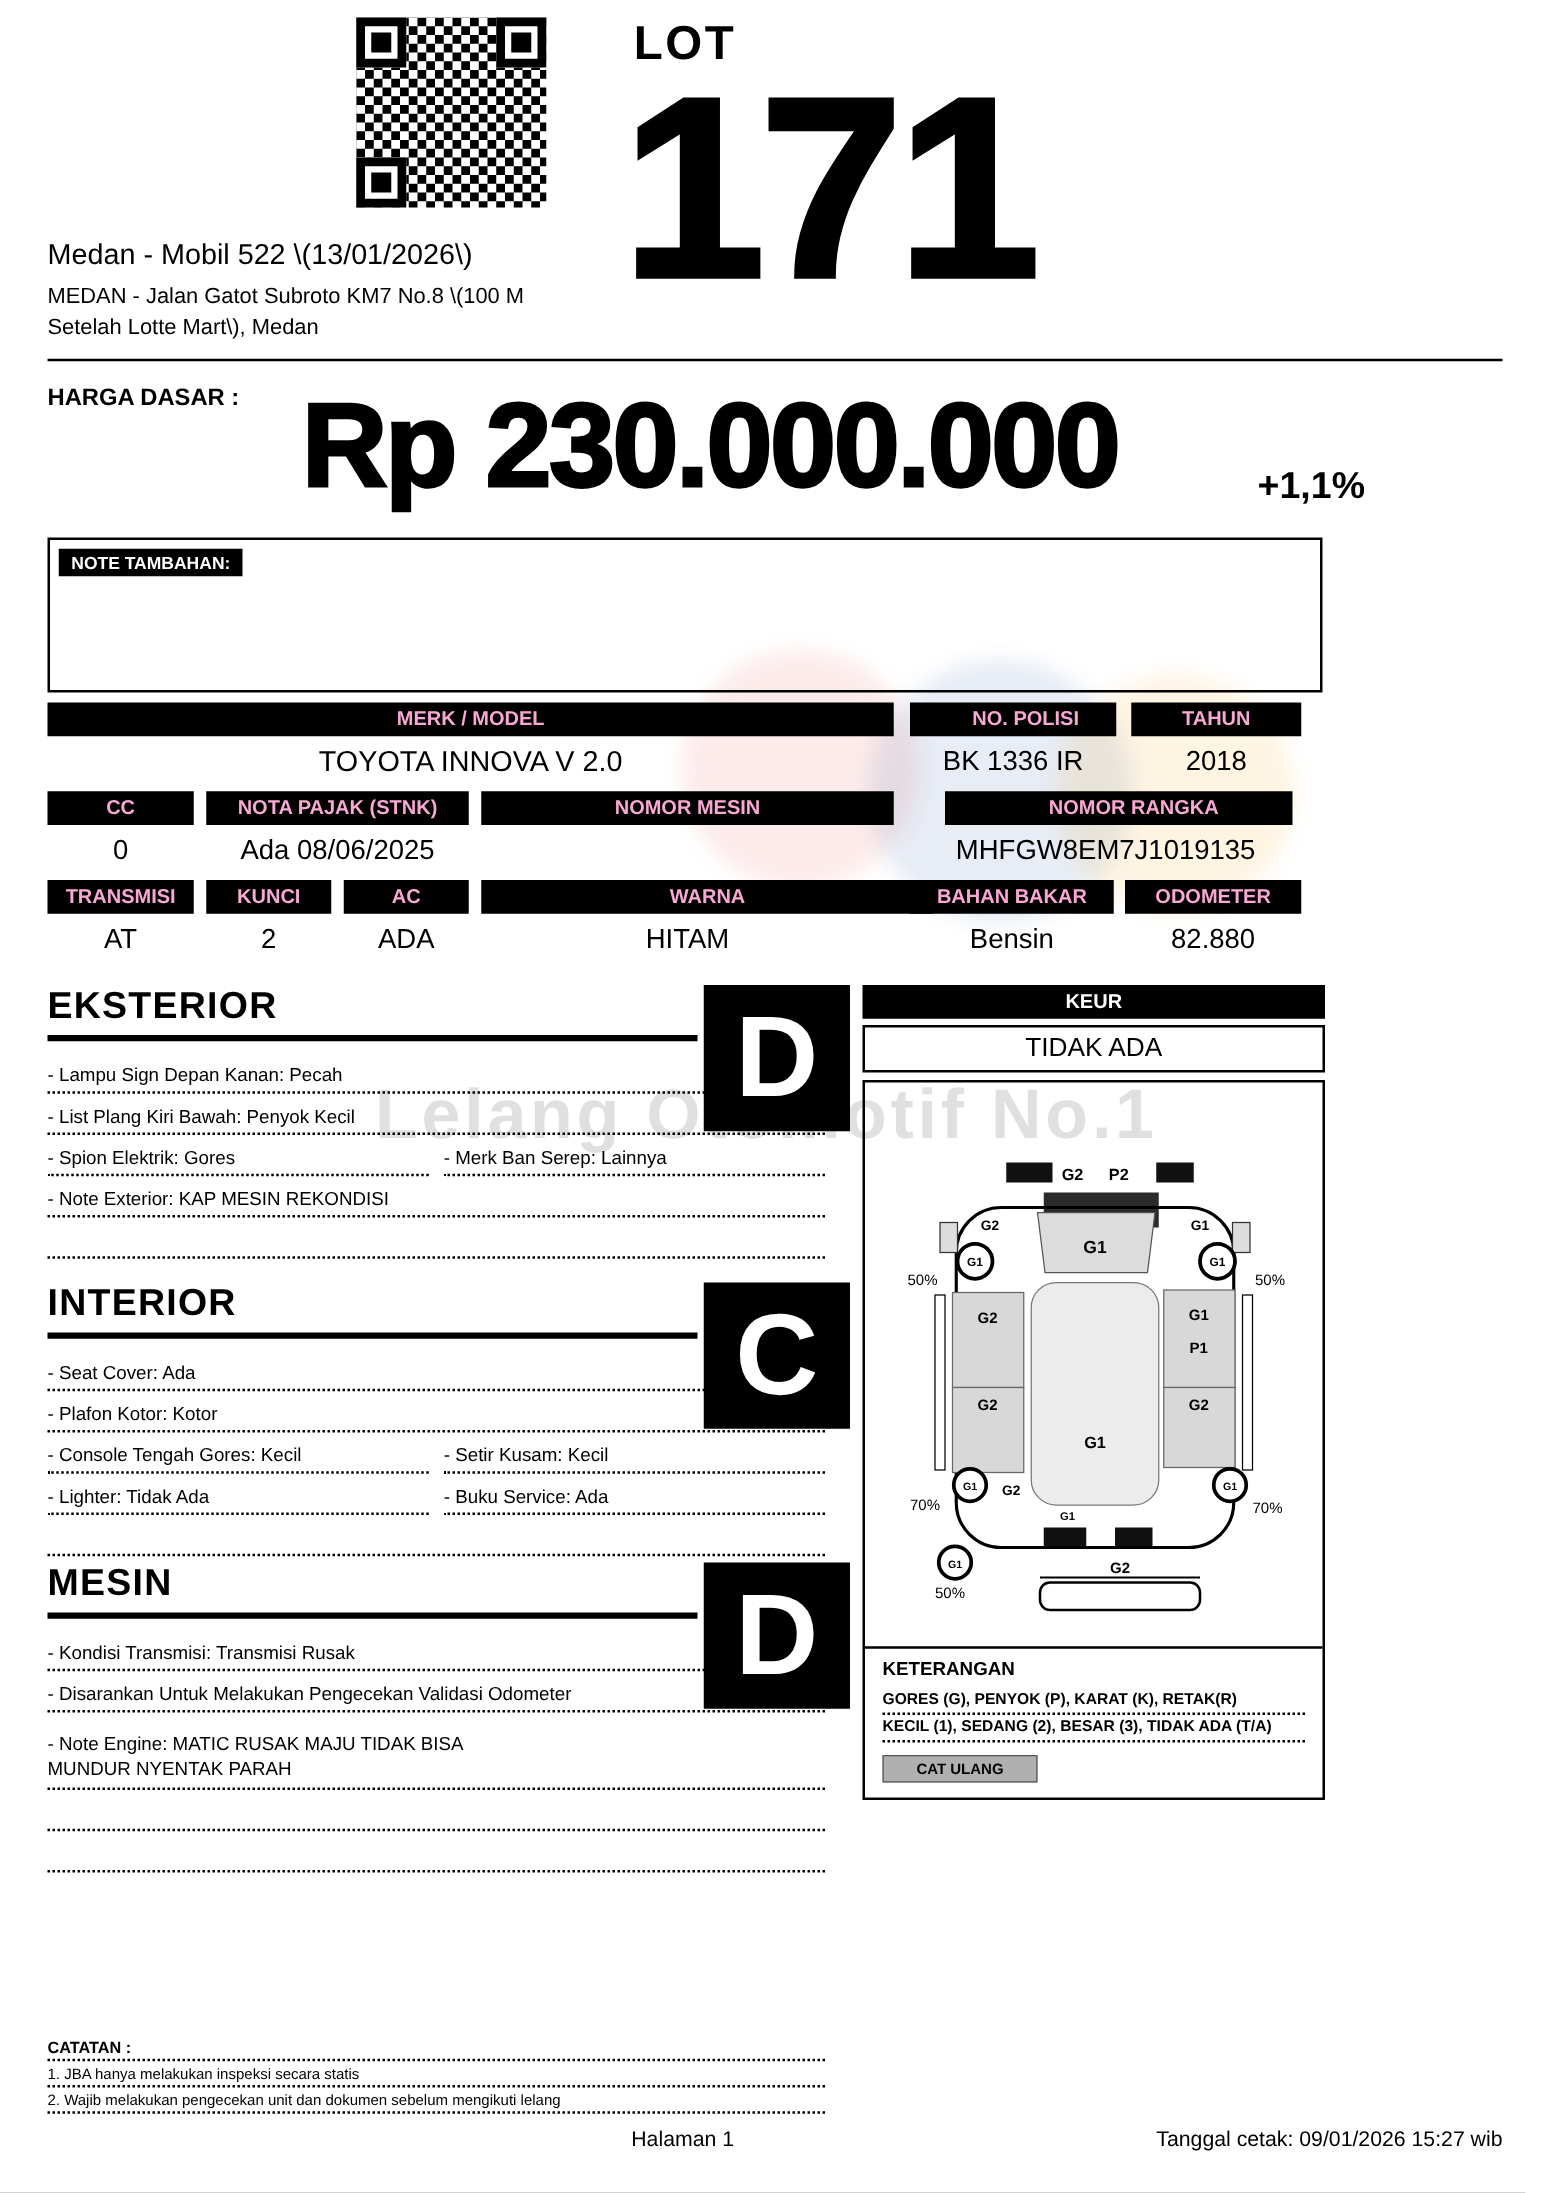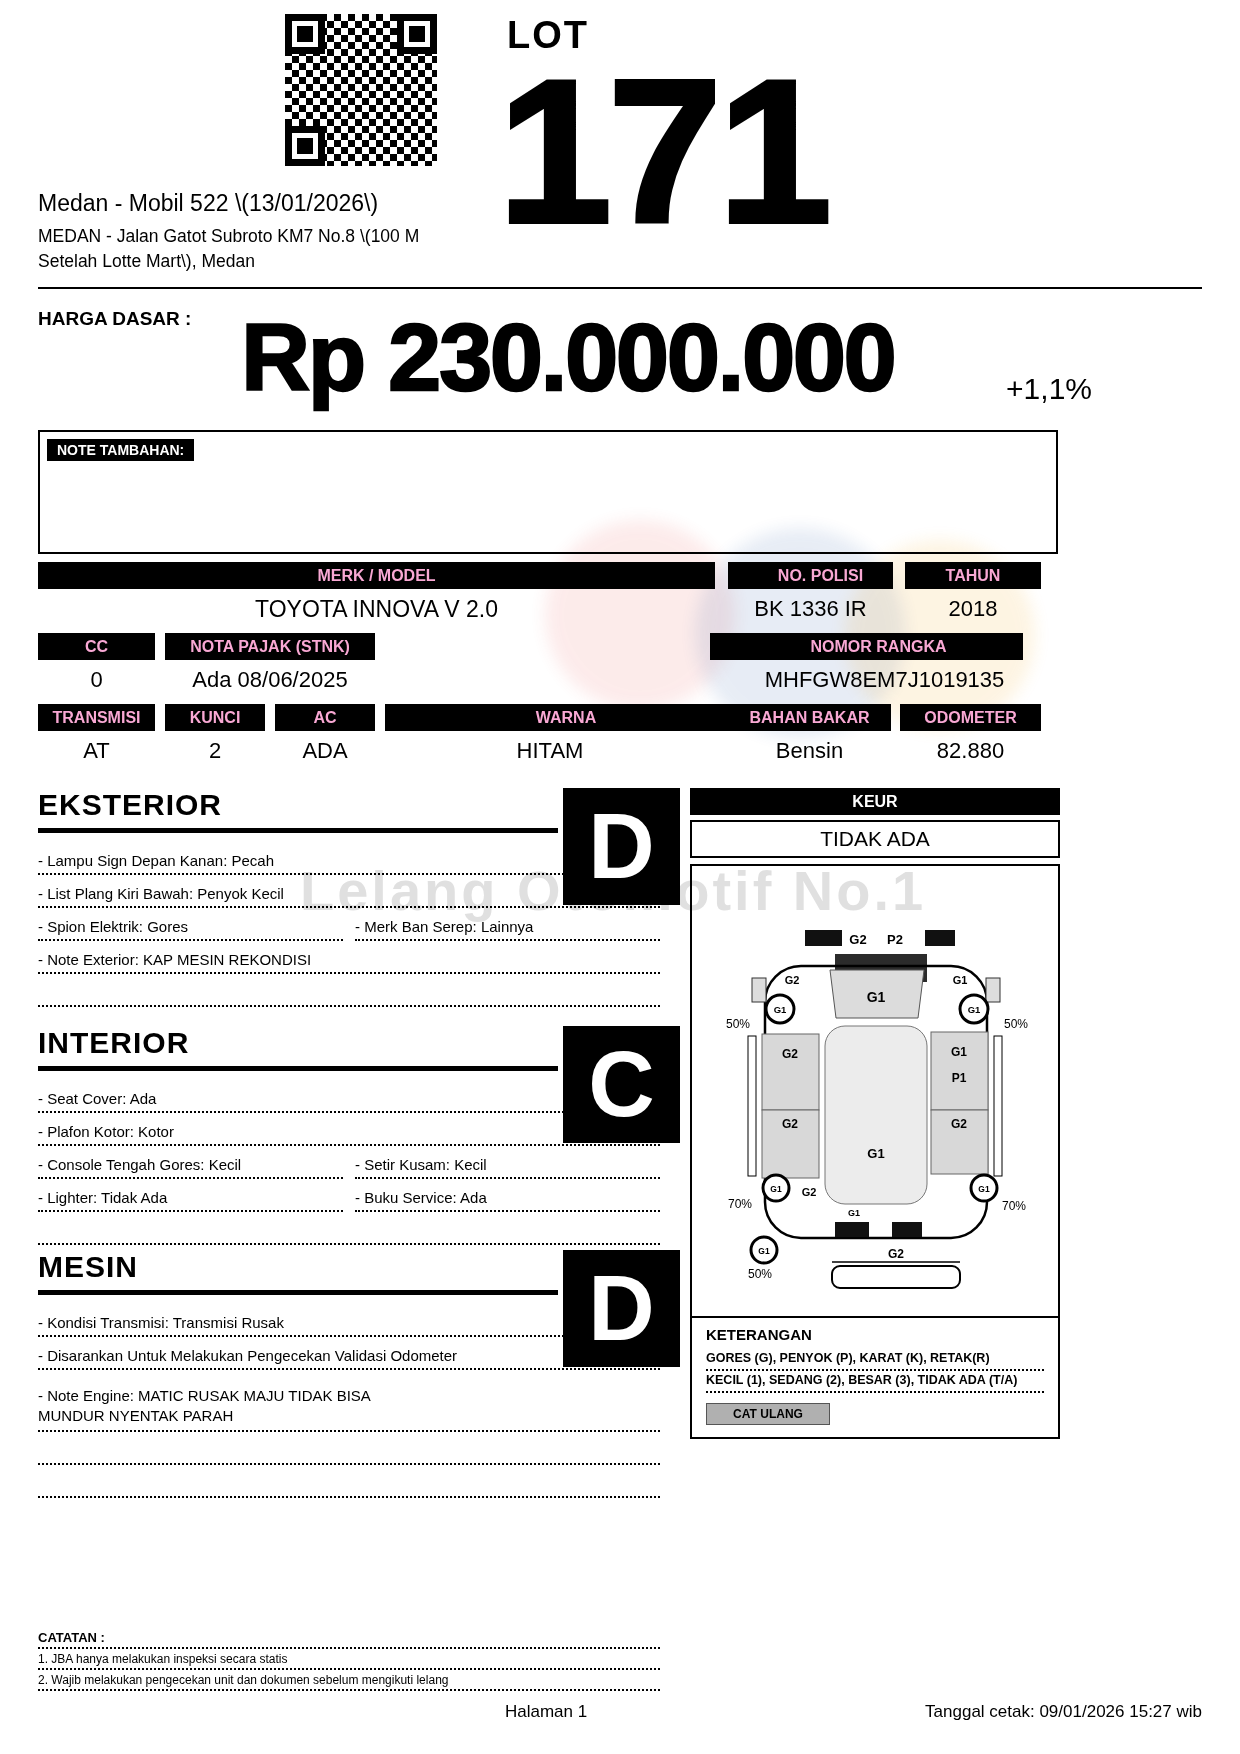--- a/index.html
+++ b/index.html
@@ -29,21 +29,21 @@
                 letter-spacing:-4px; -webkit-text-stroke:4px #000; }
 
   .doc-title { left:38px; top:190px; font-size:23px; }
   .doc-addr { left:38px; top:224px; font-size:17.5px; line-height:1.45; }
 
   .rule { left:38px; top:287px; width:1164px; height:2px; background:#000; }
 
   .harga-label { left:38px; top:308px; font-size:19px; font-weight:700; }
   .price { left:38px; top:310px; width:1060px; text-align:center; font-size:95px;
            font-weight:800; line-height:1; letter-spacing:-2px; -webkit-text-stroke:2.5px #000; }
-  .price-change { right:148px; top:372px; font-size:30px; font-weight:400; }
+  .price-change { right:148px; top:372px; font-size:30px; font-weight:700; }
 
   .note-box { left:38px; top:430px; width:1020px; height:124px; border:2px solid #000; }
   .note-chip { display:inline-block; margin:7px 0 0 7px; background:#000; color:#fff;
                font-size:14px; font-weight:700; padding:3px 10px; }
 
   .th { position:absolute; background:#000; color:#f9a8d4; font-weight:700; font-size:16px;
         text-align:center; height:27px; line-height:27px; }
   .td { position:absolute; font-size:22px; text-align:center; height:36px; line-height:36px; }
 
   .section { position:absolute; width:622px; }
@@ -120,21 +120,22 @@
   <div class="th" style="left:38px; top:562px; width:677px;">MERK / MODEL</div>
   <div class="th" style="left:728px; top:562px; width:165px;padding-left:20px;">NO. POLISI</div>
   <div class="th" style="left:905px; top:562px; width:136px;">TAHUN</div>
 
   <div class="td" style="left:38px; top:591px; width:677px; font-size:23px;">TOYOTA INNOVA V 2.0</div>
   <div class="td" style="left:728px; top:591px; width:165px;">BK 1336 IR</div>
   <div class="td" style="left:905px; top:591px; width:136px;">2018</div>
 
   <div class="th" style="left:38px; top:633px; width:117px;">CC</div>
   <div class="th" style="left:165px; top:633px; width:210px;">NOTA PAJAK (STNK)</div>
-  <div class="th" style="left:710px; top:633px; width:313px;padding-left:24px;">NOMOR RANGKA</div>
+  <div class="th" style="left:385px; top:633px; width:330px;">NOMOR MESIN</div>
+  <div class="th" style="left:756px; top:633px; width:278px;padding-left:24px;">NOMOR RANGKA</div>
 
   <div class="td" style="left:38px; top:662px; width:117px;">0</div>
   <div class="td" style="left:165px; top:662px; width:210px;">Ada 08/06/2025</div>
   <div class="td" style="left:728px; top:662px; width:313px;">MHFGW8EM7J1019135</div>
 
   <div class="th" style="left:38px; top:704px; width:117px;">TRANSMISI</div>
   <div class="th" style="left:165px; top:704px; width:100px;">KUNCI</div>
   <div class="th" style="left:275px; top:704px; width:100px;">AC</div>
   <div class="th" style="left:385px; top:704px; width:362px;">WARNA</div>
   <div class="th" style="left:728px; top:704px; width:163px;">BAHAN BAKAR</div>

